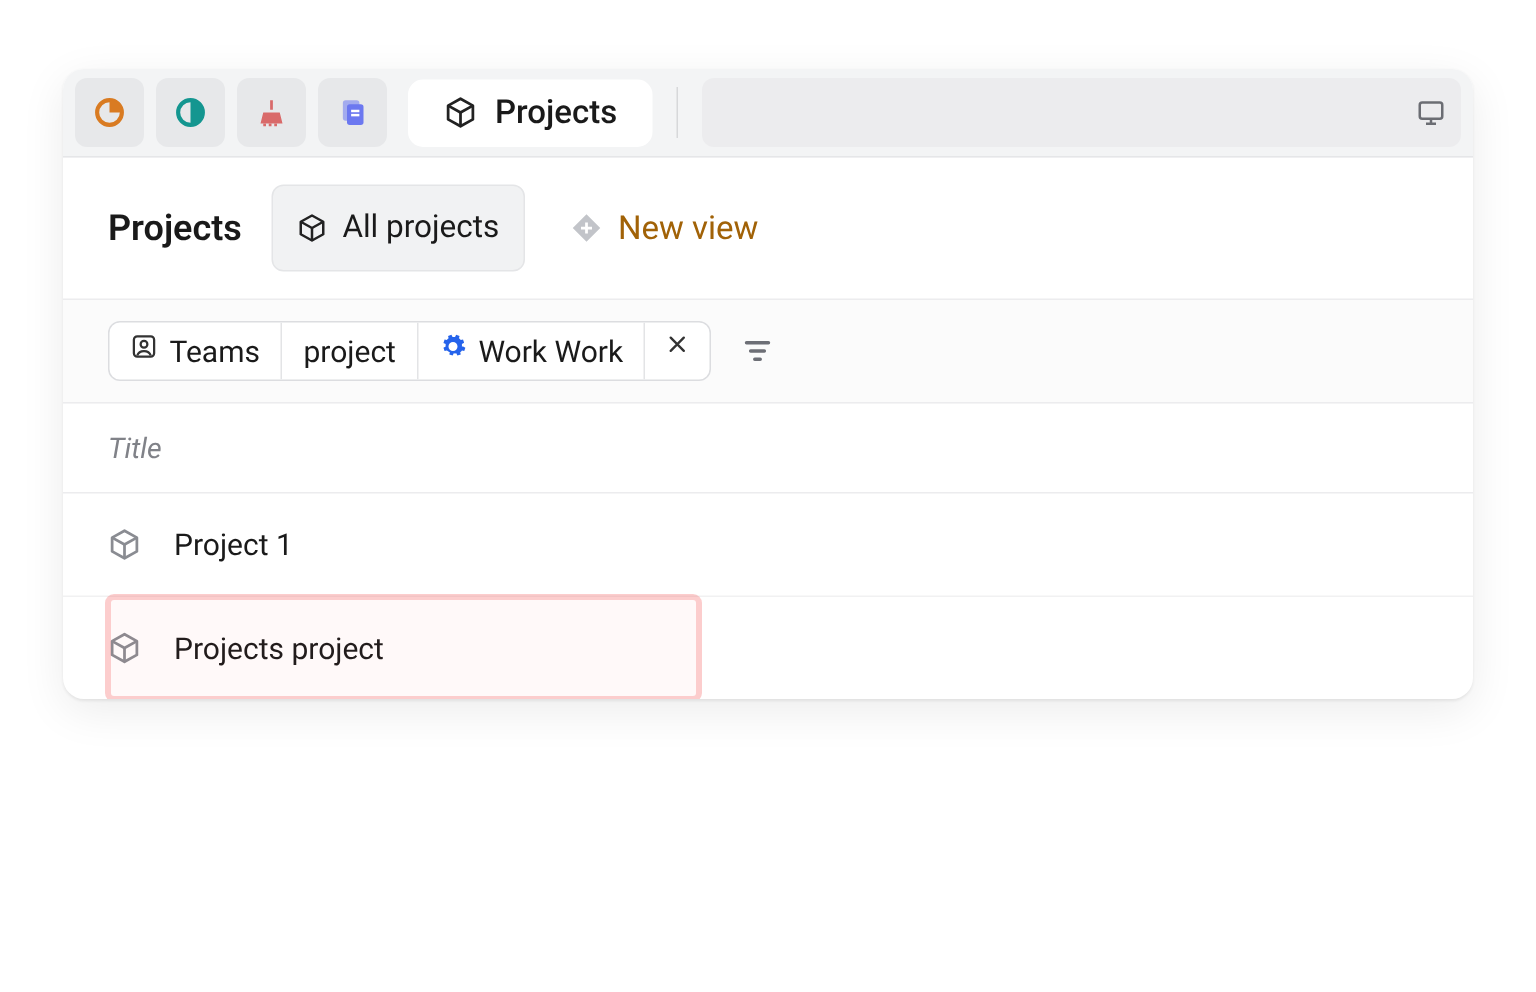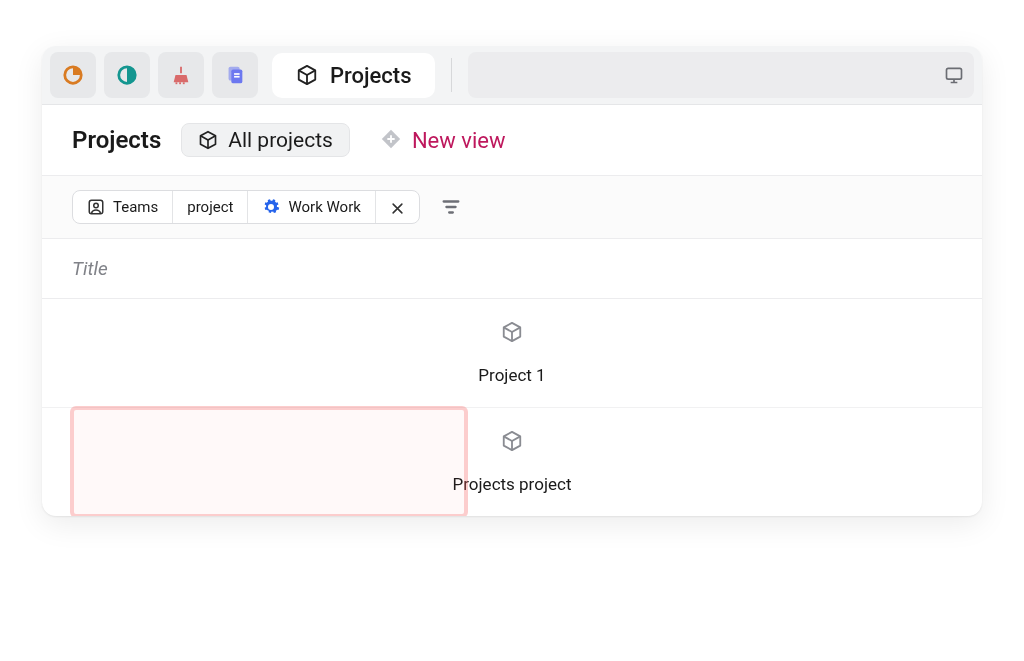--- a/index.html
+++ b/index.html
@@ -78,33 +78,33 @@
     border-bottom: 1px solid #ececee;
   }
   .title {
     font-size: 24px;
     font-weight: 600;
   }
   .chip {
     display: inline-flex;
     align-items: center;
     gap: 10px;
-    padding: 4px 16px;
+    padding: 16px 16px;
     background: #f1f2f3;
     border: 1px solid #e4e5e7;
     border-radius: 8px;
     font-size: 21px;
     cursor: pointer;
   }
   .newview {
     display: inline-flex;
-    align-items: flex-start;
+    align-items: center;
     gap: 10px;
     font-size: 22px;
-    color: #be185d;
+    color: #a16207;
     cursor: pointer;
     margin-left: 10px;
   }
 
   
   .filterbar {
     display: flex;
     align-items: center;
     gap: 14px;
     padding: 14px 30px;
@@ -114,24 +114,24 @@
   .filtergroup {
     display: inline-flex;
     align-items: stretch;
     border: 1px solid #dcdde0;
     border-radius: 8px;
     background: #fff;
     overflow: hidden;
   }
   .fseg {
     display: inline-flex;
-    align-items: flex-end;
+    align-items: flex-start;
     gap: 8px;
     padding: 7px 14px;
-    font-size: 15px;
+    font-size: 20px;
     border-right: 1px solid #e3e4e6;
     cursor: pointer;
   }
   .fseg:last-child { border-right: 0; }
   .filterbtn {
     width: 34px;
     height: 34px;
     display:flex;
     align-items:center;
     justify-content:center;
@@ -152,24 +152,23 @@
     background: #f1f2f3;
     font-size: 22px;
     font-weight: 500;
     color: #34353a;
   }
   .row {
     display: flex;
     align-items: center;
     gap: 22px;
     padding: 22px 30px;
-    font-size: 17px;
+    font-size: 20px;
     border-bottom: 1px solid #f1f1f2;
     position: relative;
-    flex-direction: column;
   }
   .row:last-child { border-bottom: none; }
   .row svg { flex-shrink: 0; }
   .row.hl::after{
     content:"";
     position:absolute;
     left:28px; right:auto;
     top:-2px; bottom:-2px;
     width: 390px;
     border:4px solid rgba(244,92,92,.28);

